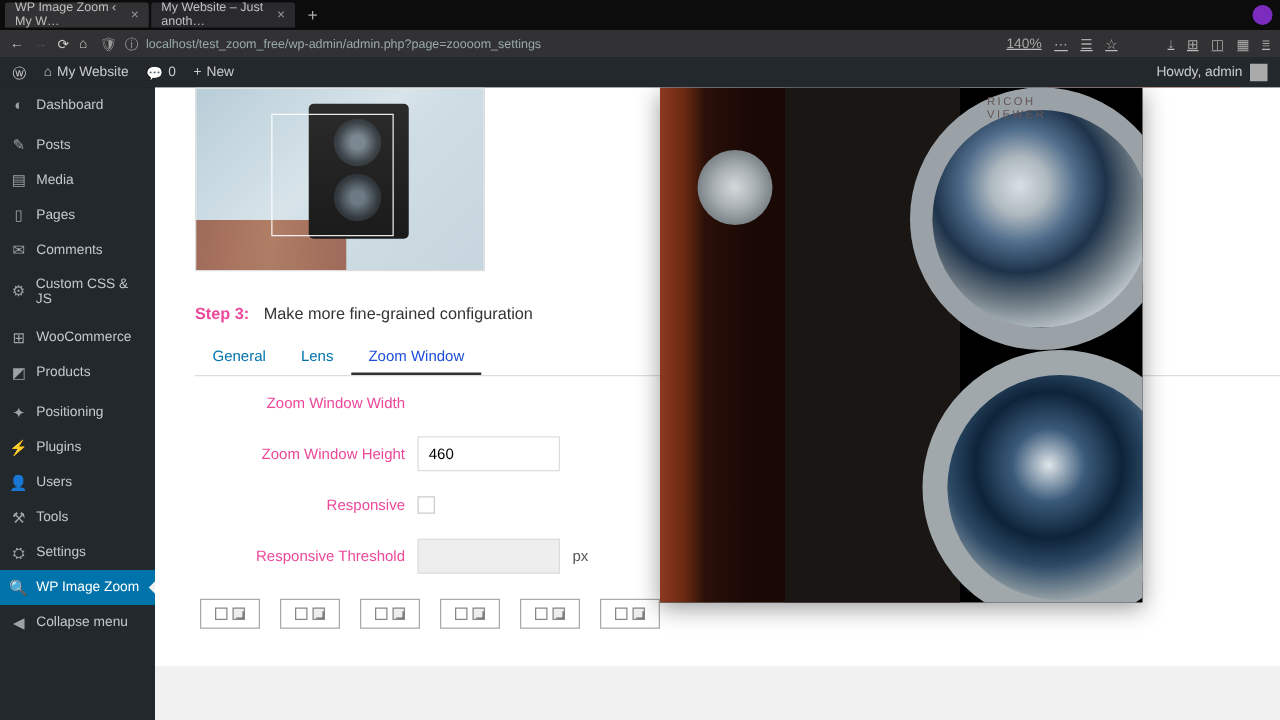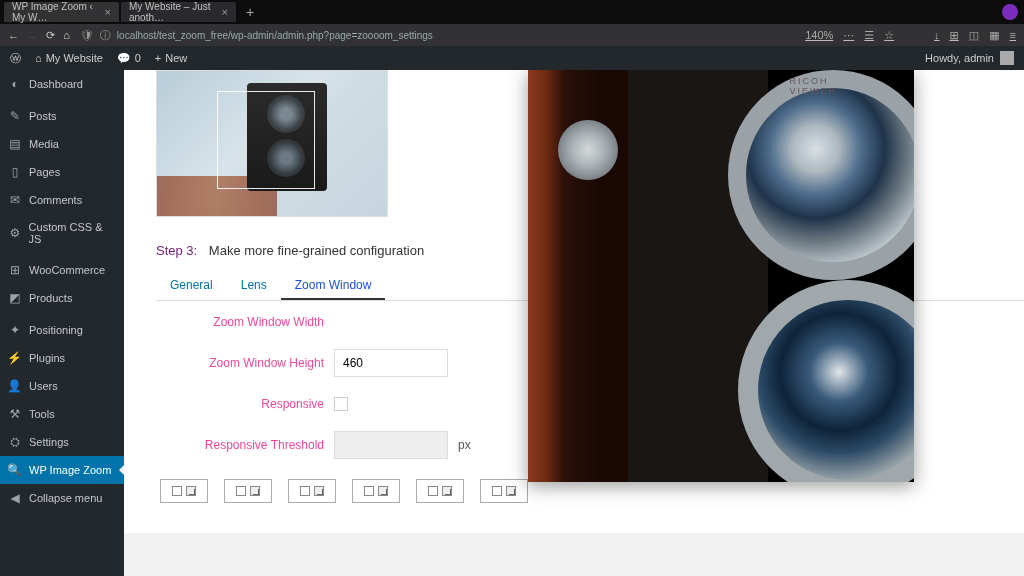--- a/index.html
+++ b/index.html
@@ -44,21 +44,21 @@
 .content-scroll { position:absolute; right:0; top:30px; width:6px; height:80px; background:#999; }
 .panel { background:#fff; margin:0 0 0 0; padding:0 0 30px 32px; position:relative; }
 .thumb { width:232px; height:147px; background:linear-gradient(135deg,#b8cdd8 0%,#d8e4ea 45%,#cfdde5 55%,#c7d6de 100%); position:relative; margin-bottom:26px; border:1px solid #ddd; }
 .thumb .camera-shape { position:absolute; left:90px; top:12px; width:80px; height:108px; background:linear-gradient(180deg,#2b2b2b,#1a1a1a); border-radius:4px; }
 .thumb .camera-shape::before { content:''; position:absolute; left:20px; top:12px; width:38px; height:38px; border-radius:50%; background:radial-gradient(circle,#7b8891 20%,#3c4348 60%,#222 100%); }
 .thumb .camera-shape::after { content:''; position:absolute; left:20px; top:56px; width:38px; height:38px; border-radius:50%; background:radial-gradient(circle,#6c7a84 20%,#353c41 60%,#1a1a1a 100%); }
 .thumb .strap { position:absolute; left:0; bottom:0; width:120px; height:40px; background:linear-gradient(90deg,#8b3a1f,#a0522d,#8b3a1f); opacity:0.7; }
 .thumb .lens-box { position:absolute; left:60px; top:20px; width:98px; height:98px; border:1px solid rgba(255,255,255,0.9); }
 
 .step { color:#333; font-size:13px; margin-bottom:14px; }
-.step .red { color:#701a75; font-weight:400; margin-right:8px; }
+.step .red { color:#ec4899; font-weight:700; margin-right:8px; }
 
 .tabs { display:flex; border-bottom:1px solid #ddd; margin-bottom:14px; }
 .tabs .tab-btn { padding:6px 14px; font-size:12px; color:#0073aa; cursor:pointer; }
 .tabs .tab-btn.active { color:#1d4ed8; border-bottom:2px solid #333; }
 
 .form-row { display:flex; align-items:center; gap:10px; margin-bottom:20px; }
 .form-row label { width:168px; text-align:right; color:#ec4899; font-size:12px; }
 .form-row input[type=text] { width:114px; height:28px; border:1px solid #ddd; padding:0 8px; font-size:12px; background:#fff; }
 .form-row input[disabled] { background:#eee; }
 .form-row .px { font-size:12px; color:#555; }

